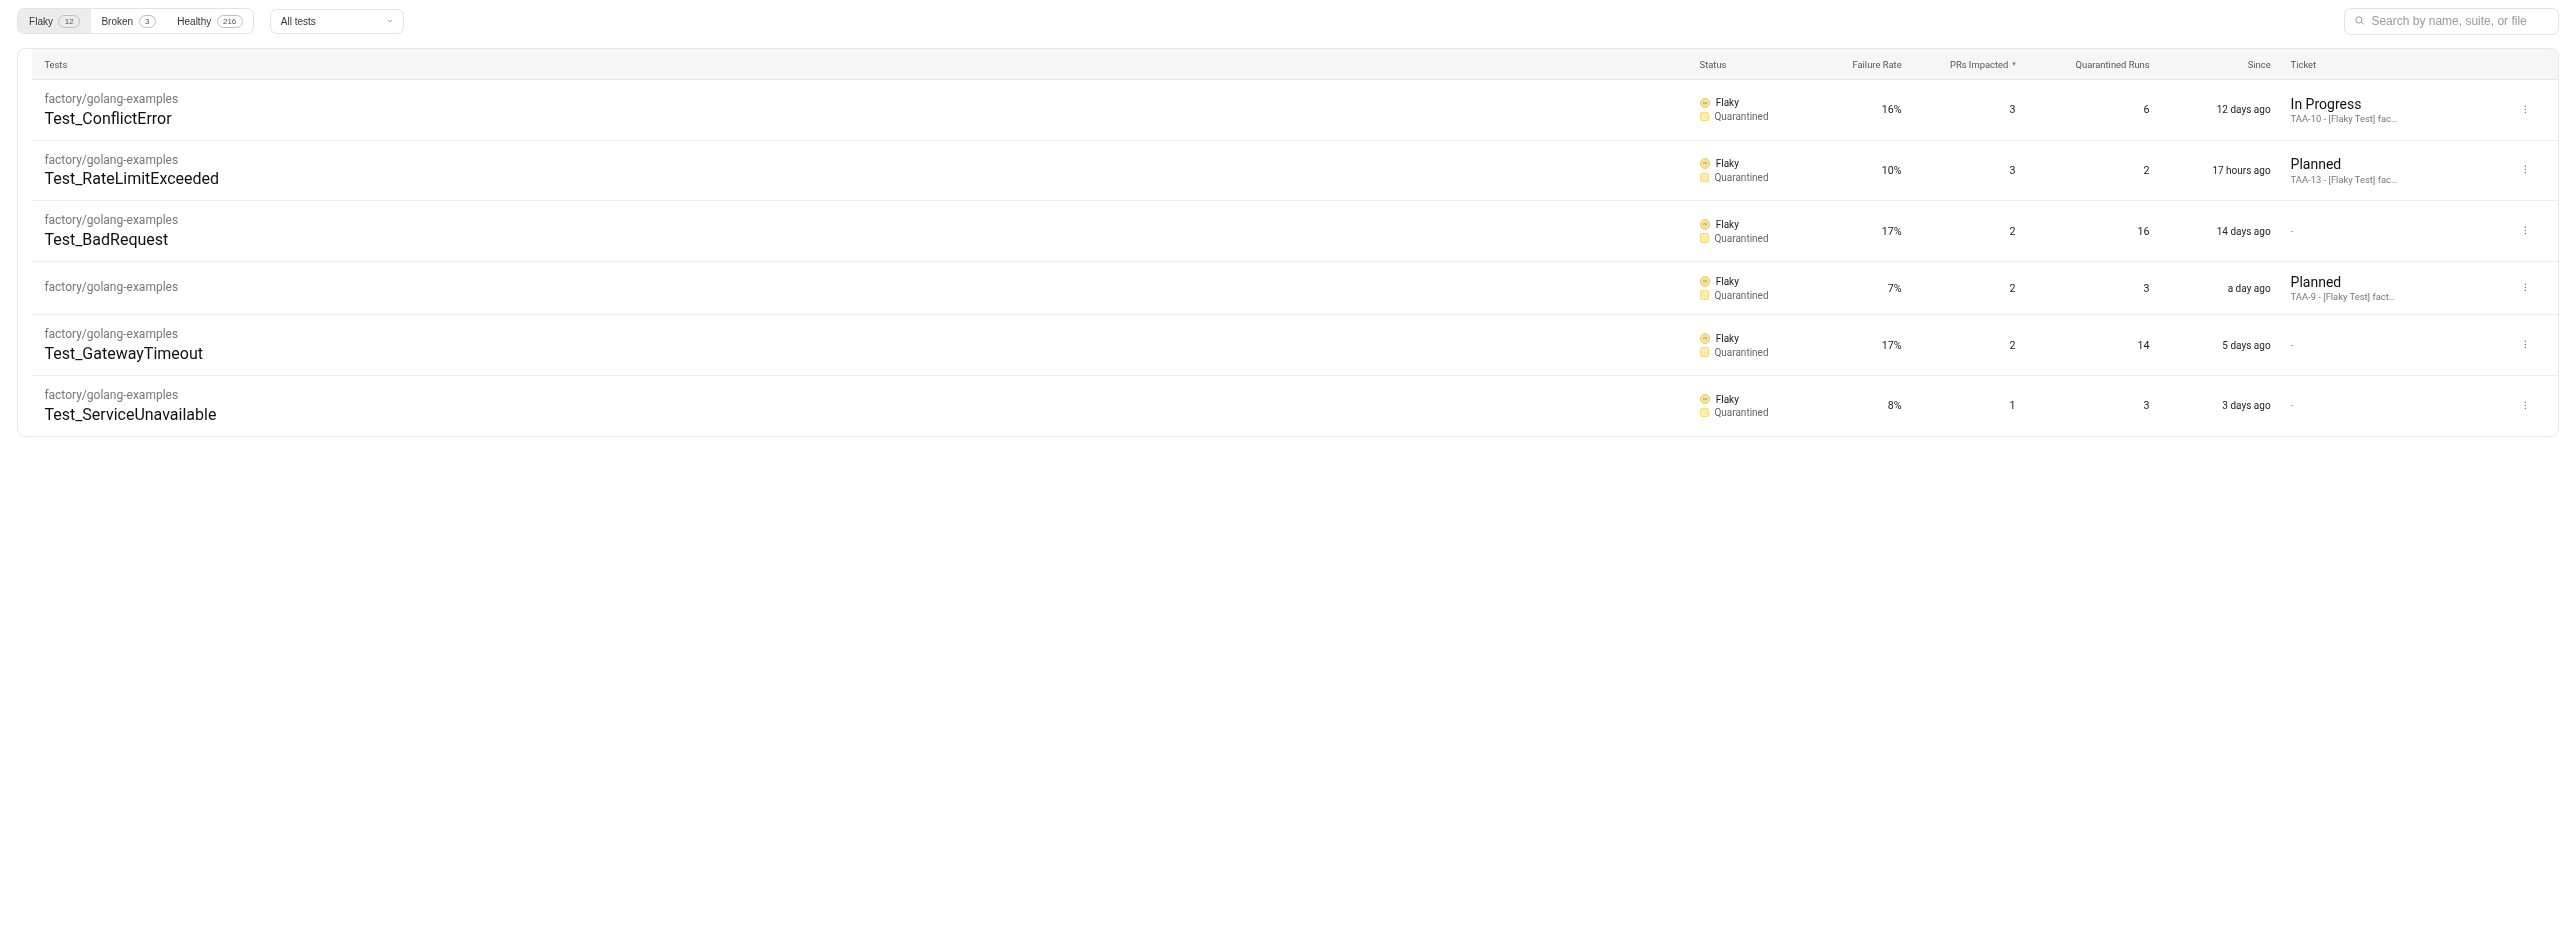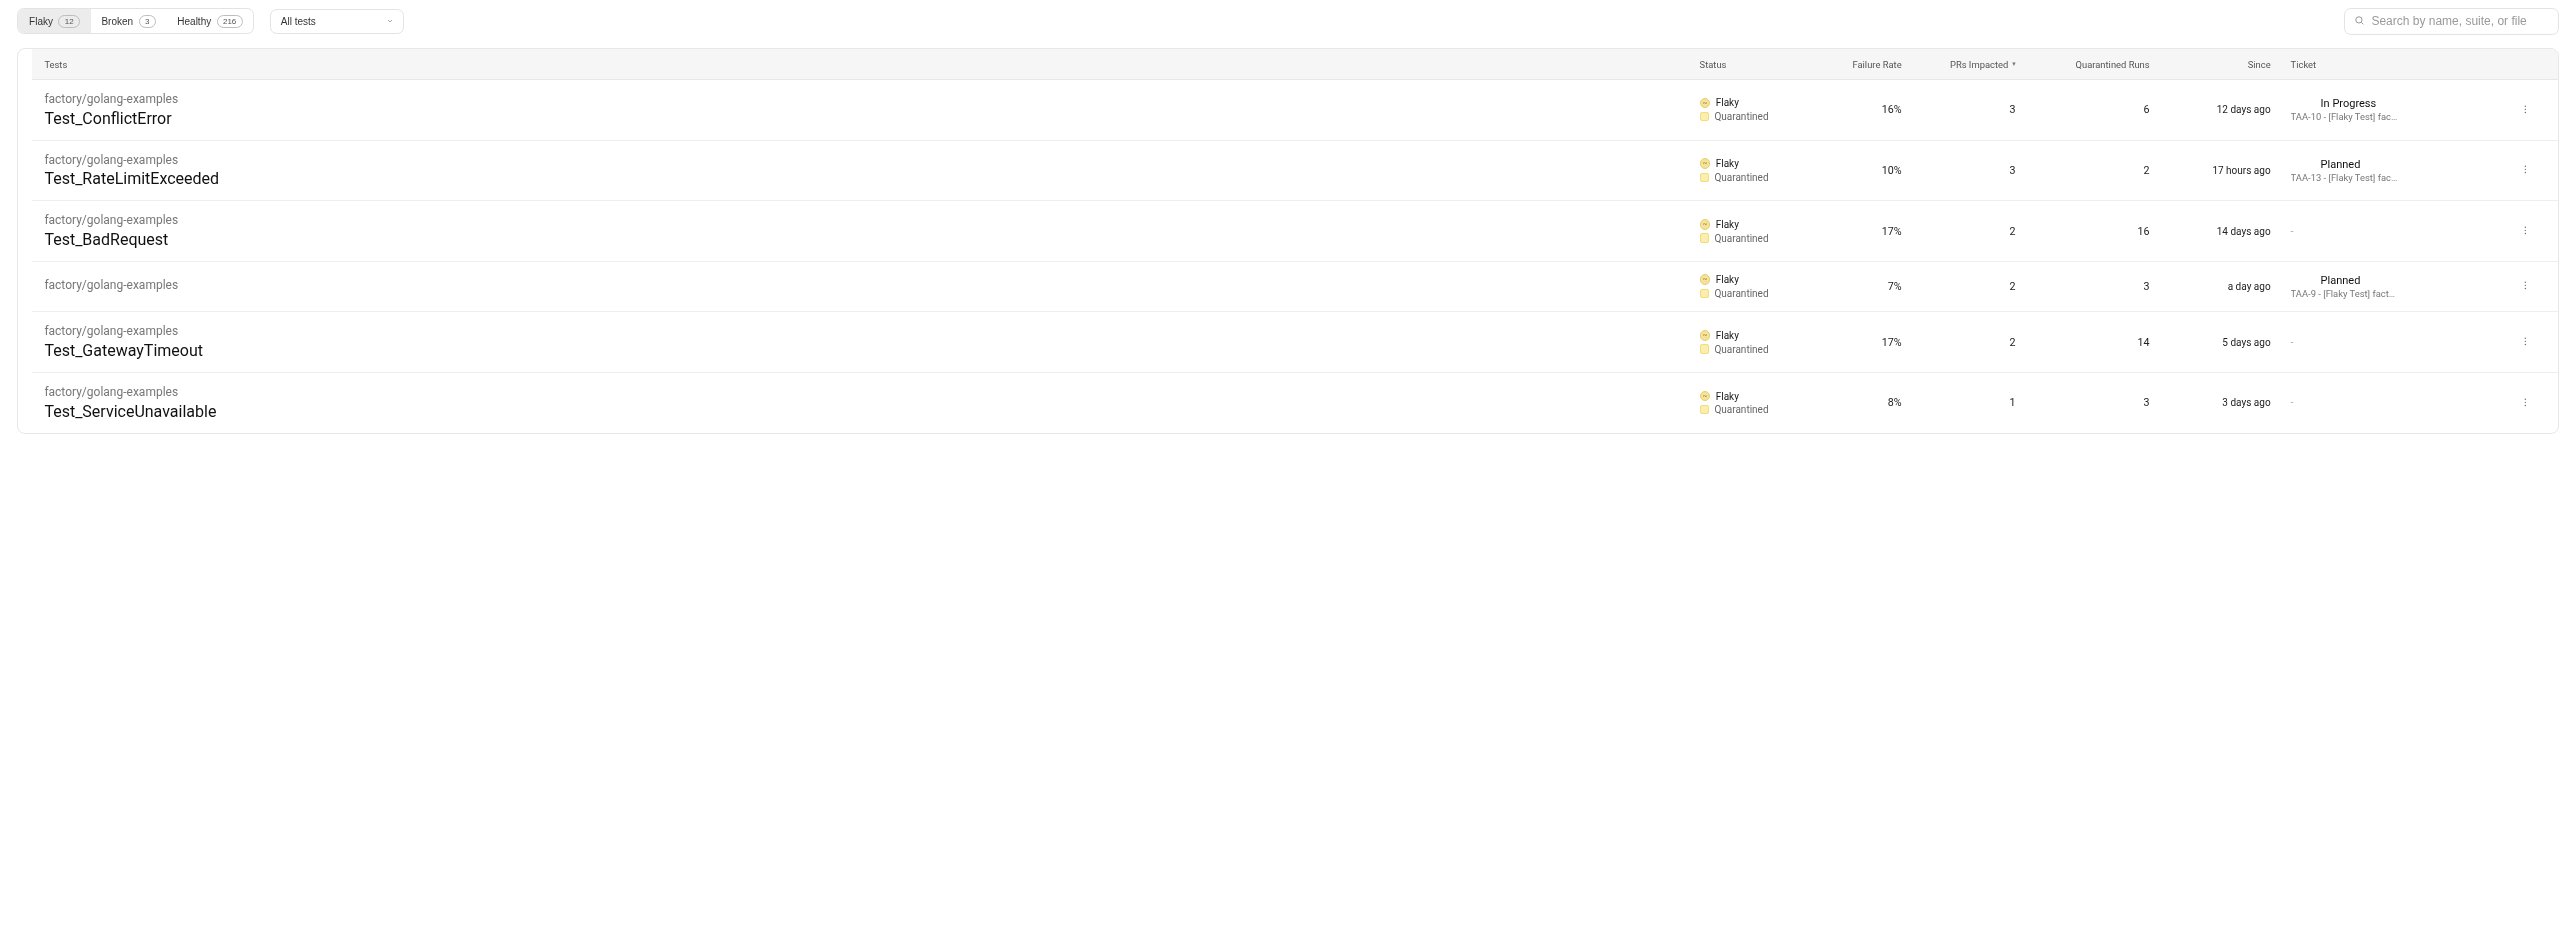--- a/index.html
+++ b/index.html
@@ -121,21 +121,21 @@
     flex-shrink: 0;
   }
   .flaky-icon { background: #f6e29a; border: 0.7px solid #e6cf6b; color: #8a7320; font-size: 6.7px; line-height: 1; }
   .quar-icon {
     width: 9.4px; height: 9.4px; border-radius: 2px;
     background: #fbeeb0; border: 0.7px solid #f2dd77; flex-shrink: 0;
   }
   .num-cell { text-align: right; padding-right: 20px; font-size: 10.7px; color: #222; }
   .since-cell { font-size: 10px; color: #222; text-align: right; padding-right: 20px; }
   .ticket-cell { display: flex; flex-direction: column; gap: 1.3px; }
-  .ticket-status { font-size: 11px; color: #111; margin-left: 30px; }
+  .ticket-status { font-size: 14px; color: #111; }
   .ticket-sub { font-size: 9.4px; color: #777; white-space: nowrap; overflow: hidden; text-overflow: ellipsis; max-width: 188px; }
   .dash { color: #aaa; font-size: 10.7px; }
   .actions-cell { display: flex; justify-content: center; }
   .kebab {
     background: transparent; border: none; cursor: pointer;
     color: #6a6a6a; padding: 4px; border-radius: 4px;
   }
   .sort-caret { font-size: 6.7px; color: #777; }
 </style>
 </head>

